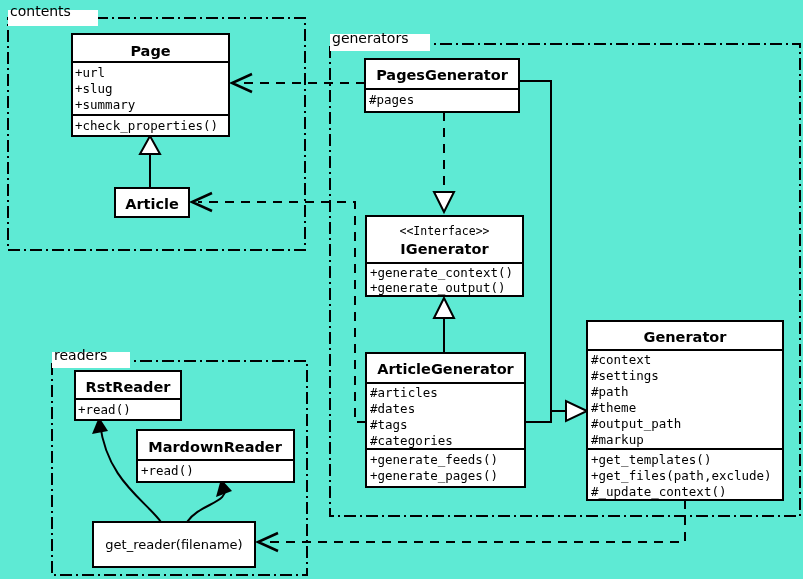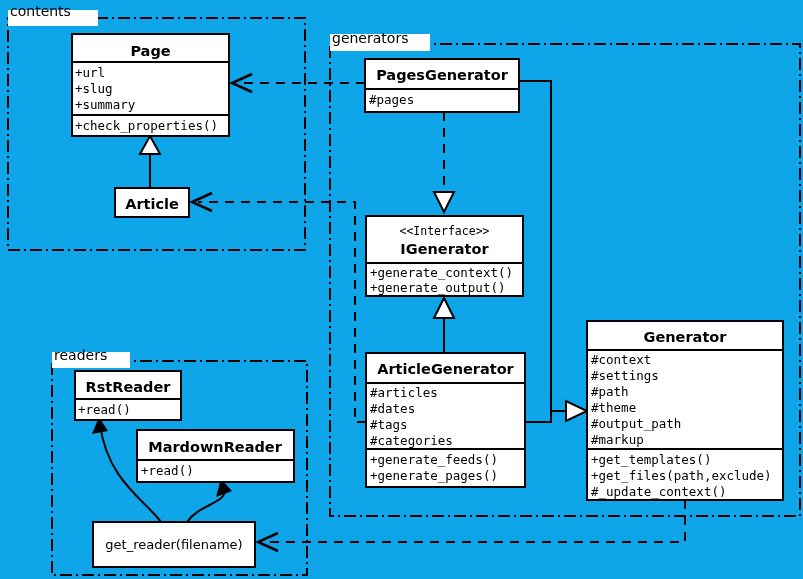--- a/index.html
+++ b/index.html
@@ -4,21 +4,21 @@
 <style>
   html, body {
     margin: 0;
     padding: 0;
     background: #ffffff;
   }
   #canvas {
     position: relative;
     width: 803px;
     height: 579px;
-    background: #0ea5e9;
+    background: #5eead4;
     font-family: "DejaVu Sans", sans-serif;
     overflow: hidden;
     text-decoration: underline;
   }
   svg.layer {
     position: absolute;
     left: 0;
     top: 0;
     width: 803px;
     height: 579px;

